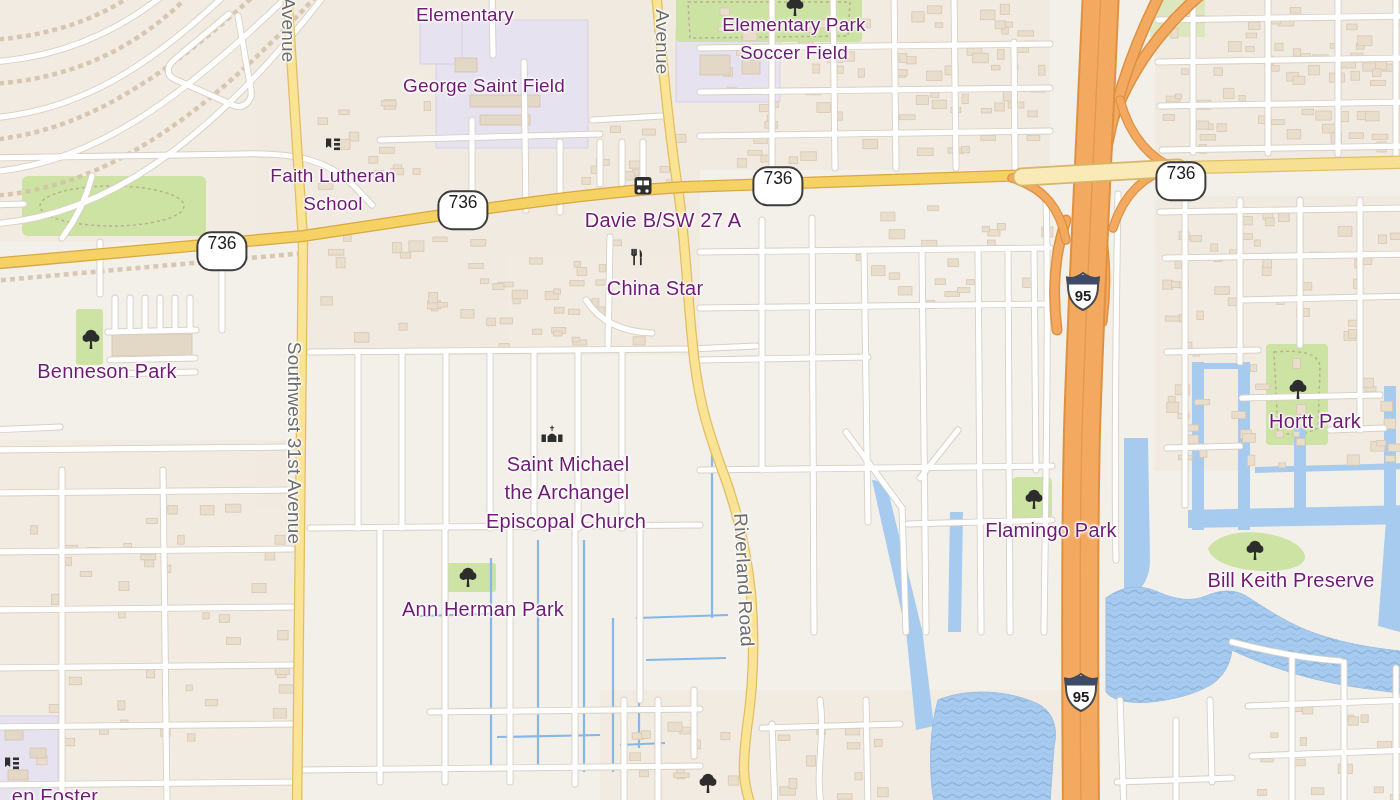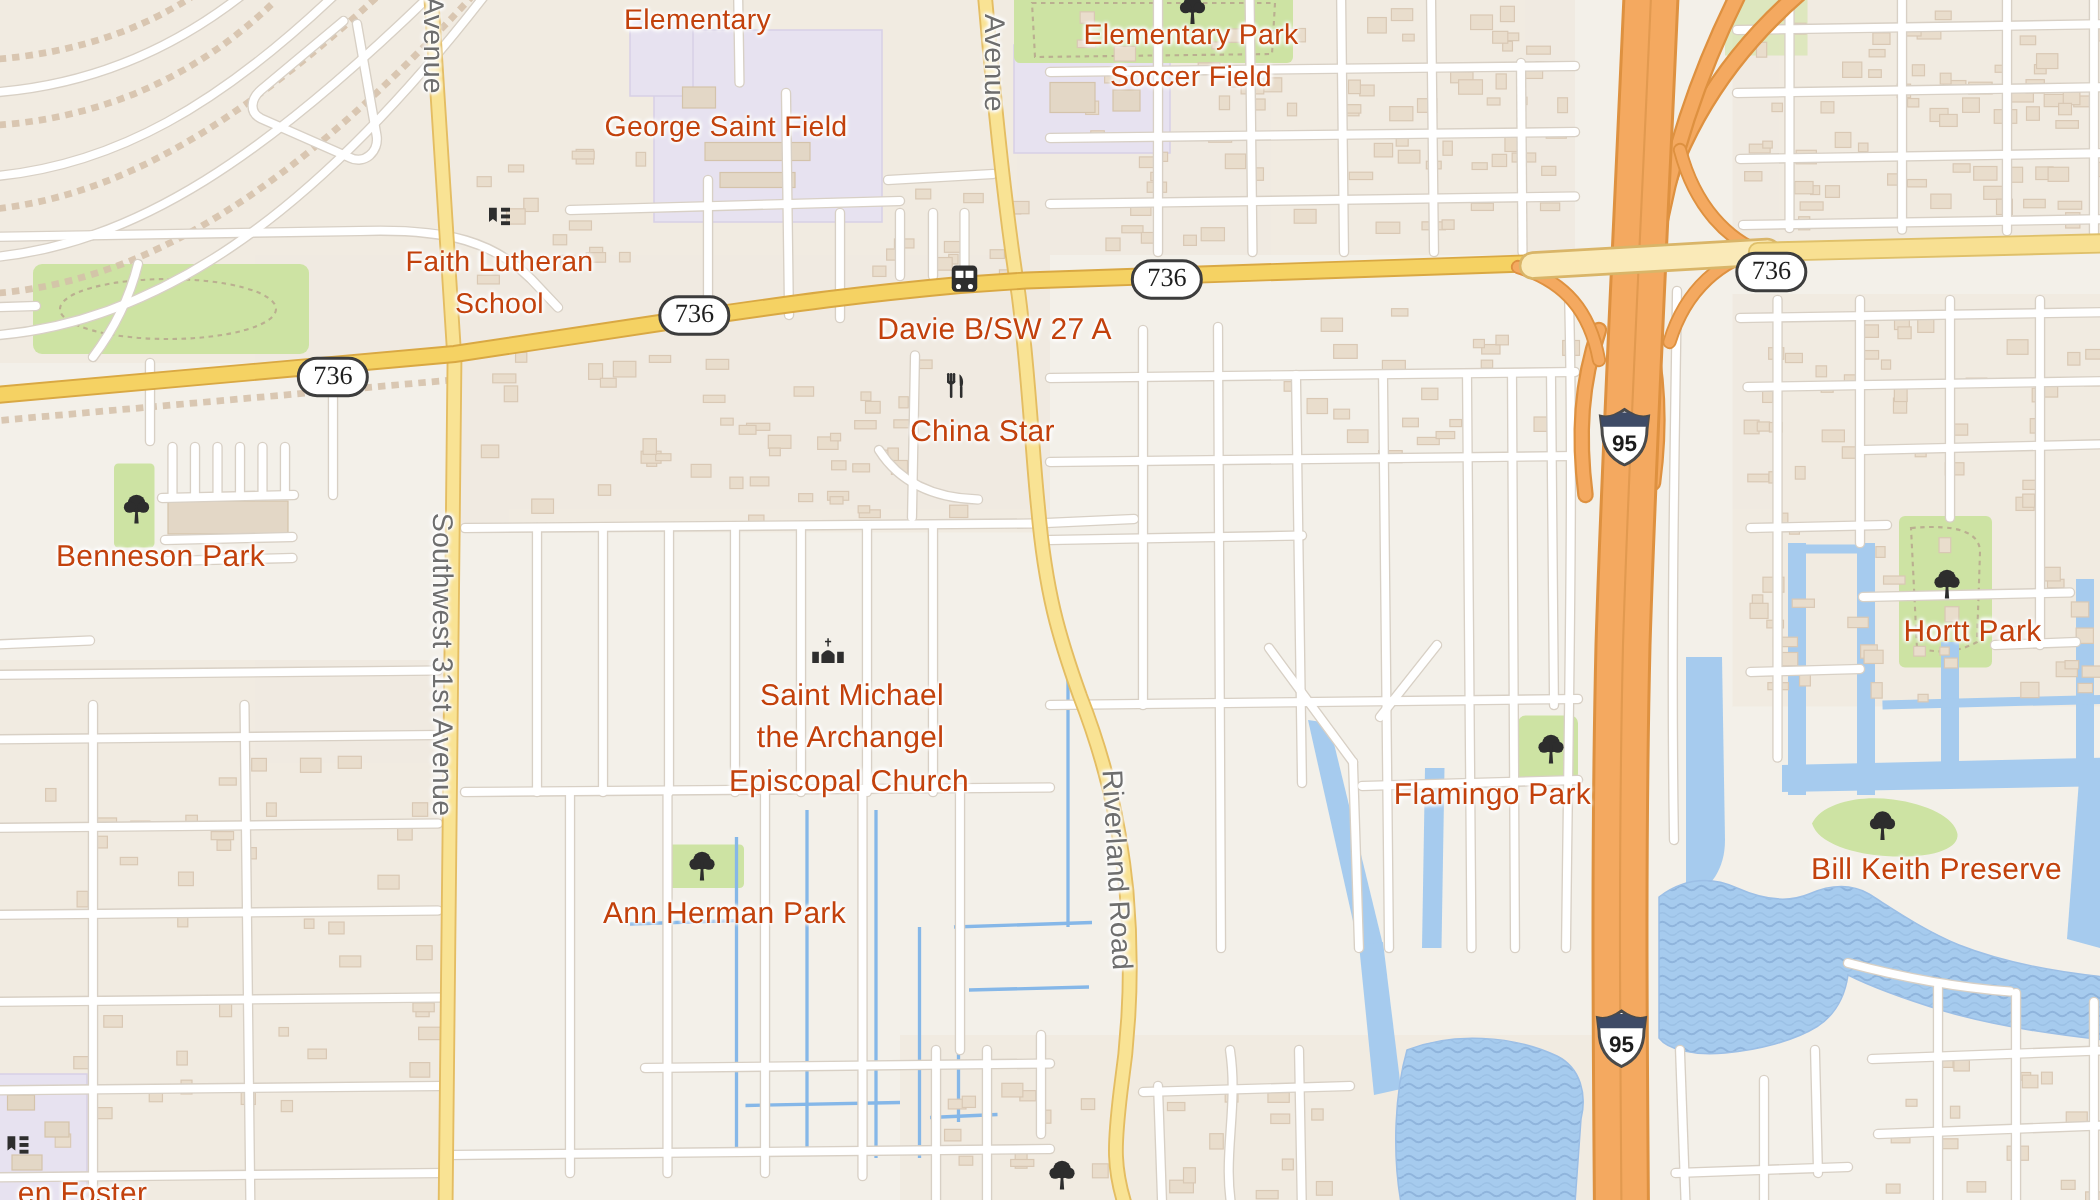--- a/index.html
+++ b/index.html
@@ -1,26 +1,26 @@
 <!DOCTYPE html>
 <html><head>
 <meta charset="utf-8">
 <style>
   html,body{margin:0;padding:0;background:#ddd;font-family:"Liberation Sans",sans-serif;}
   #stage{position:relative;width:1400px;height:800px;overflow:hidden;background:#f3f0e9;}
   #map-base{position:absolute;left:0;top:0;}
-  .lbl{position:absolute;transform:translate(-50%,-50%);font-size:19px;color:#c2410c;
+  .lbl{position:absolute;transform:translate(-50%,-50%);font-size:19px;color:#701a75;
        white-space:nowrap;letter-spacing:.2px;font-weight:400;line-height:1;
        text-shadow:0 0 2px #fff,0 0 2px #fff,0 0 3px #fff,0 1px 3px #fff,0 -1px 3px #fff,1px 0 3px #fff,-1px 0 3px #fff;}
   .big{font-size:20px;padding-left:30px;}
   .road-lbl{color:#6e6e6e;}
   .vert{transform:translate(-50%,-50%) rotate(90deg);}
   .vert87{transform:translate(-50%,-50%) rotate(87deg);}
   .pill{position:absolute;transform:translate(-50%,-50%);background:#fff;border:2.5px solid #3d3d3d;
-        border-radius:15px;font-size:17.5px;color:#1e1e1e;padding:2px 9px 3px 9px;font-weight:500;line-height:1;font-family:Liberation Serif, serif;}
+        border-radius:15px;font-size:17.5px;color:#1e1e1e;padding:2px 9px 16px 9px;font-weight:500;line-height:1;}
   .poi{position:absolute;transform:translate(-50%,-50%);}
 </style>
 </head>
 <body>
 
 <div id="stage">
 
 <svg id="map-base" width="1400" height="800" viewBox="0 0 1400 800">
   <defs>
     <pattern id="wavepat" width="26" height="12" patternUnits="userSpaceOnUse">
@@ -818,21 +818,21 @@
 <div class="lbl" style="left:794px;top:52px">Soccer Field</div>
 <div class="lbl" style="left:333px;top:175px">Faith Lutheran</div>
 <div class="lbl" style="left:333px;top:203px">School</div>
 <div class="lbl big" style="left:648px;top:220px">Davie B/SW 27 A</div>
 <div class="lbl big" style="left:640px;top:288px">China Star</div>
 <div class="lbl big" style="left:92px;top:371px">Benneson Park</div>
 <div class="lbl big" style="left:553px;top:464px">Saint Michael</div>
 <div class="lbl big" style="left:552px;top:492px">the Archangel</div>
 <div class="lbl big" style="left:551px;top:521px">Episcopal Church</div>
 <div class="lbl big" style="left:468px;top:609px">Ann Herman Park</div>
-<div class="lbl big" style="left:980px;top:530px">Flamingo Park</div>
+<div class="lbl big" style="left:1036px;top:530px">Flamingo Park</div>
 <div class="lbl big" style="left:1300px;top:421px">Hortt Park</div>
 <div class="lbl big" style="left:1276px;top:580px">Bill Keith Preserve</div>
 <div class="lbl big" style="left:40px;top:796px">en Foster</div>
 
 <div class="lbl road-lbl vert" style="left:294px;top:443px">Southwest 31st Avenue</div>
 <div class="lbl road-lbl vert" style="left:288px;top:30px">Avenue</div>
 <div class="lbl road-lbl vert" style="left:662px;top:42px">Avenue</div>
 <div class="lbl road-lbl vert87" style="left:744px;top:580px">Riverland Road</div>
 
 <div class="pill" style="left:222px;top:251px">736</div>

